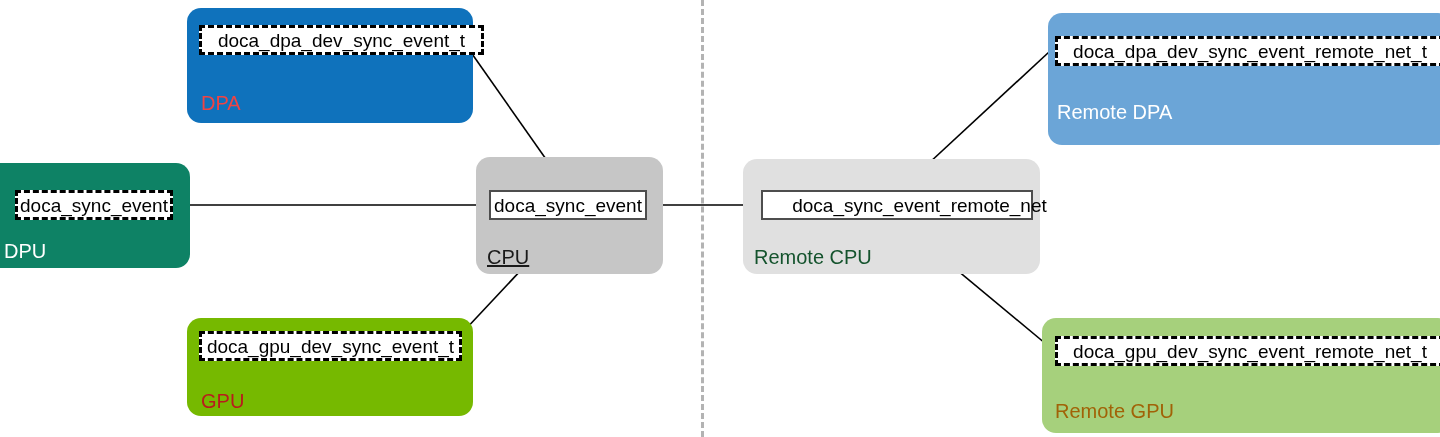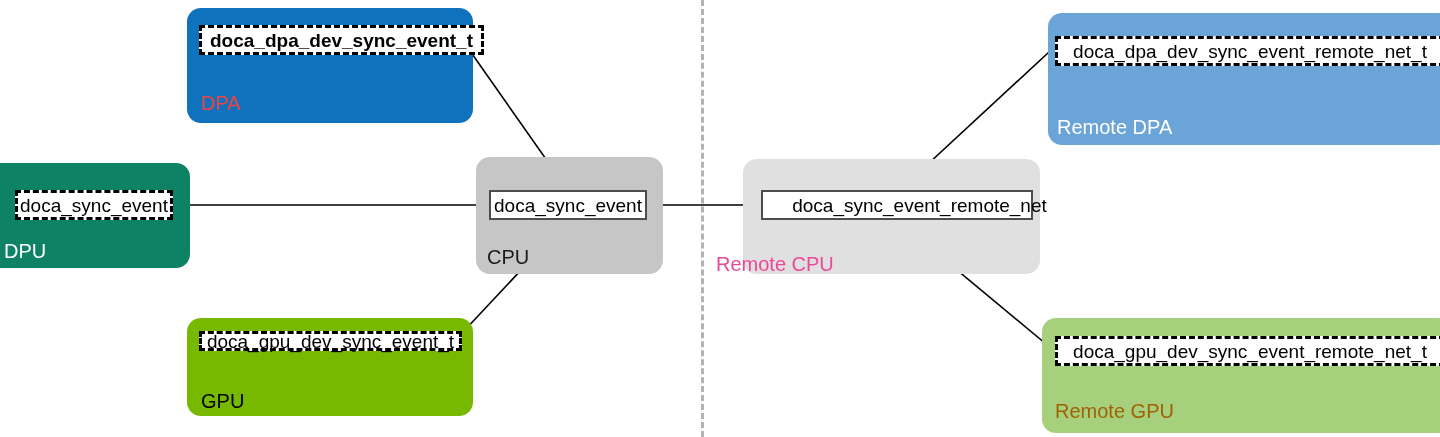--- a/index.html
+++ b/index.html
@@ -81,34 +81,34 @@
         <line x1="1049" y1="52" x2="901" y2="189" marker-end="url(#arrowhead)"></line>
         <line x1="1052" y1="349" x2="898" y2="221" marker-end="url(#arrowhead)"></line>
       </g>
   </svg>
 
   <div class="divider" id="divider" style="left: 701px; border-left-color: rgb(179, 179, 179);"></div>
 
   <div id="nodes">
       <div class="node" style="left: 187px; top: 8px; width: 286px; height: 115px; background: rgb(15, 114, 188);"></div>
       <div class="node-label" style="left: 201px; top: 93px; color: #ef4444;">DPA</div>
-      <div class="chip chip-dashed" style="left: 199px; top: 25px; width: 285px; height: 30px; font-weight: bold;">doca_dpa_dev_sync_event_t</div>
+      <div class="chip chip-dashed" style="left: 199px; top: 25px; width: 285px; height: 30px;">doca_dpa_dev_sync_event_t</div>
       <div class="node" style="left: -16px; top: 163px; width: 206px; height: 105px; background: rgb(14, 130, 101);"></div>
       <div class="node-label" style="left: 4px; top: 241px; color: rgb(255, 255, 255);">DPU</div>
       <div class="chip chip-dashed" style="left: 15px; top: 190px; width: 158px; height: 30px;">doca_sync_event</div>
       <div class="node" style="left: 187px; top: 318px; width: 286px; height: 98px; background: rgb(118, 185, 0);"></div>
-      <div class="node-label" style="left: 201px; top: 391px; color: #000000;">GPU</div>
-      <div class="chip chip-dashed" style="left: 199px; top: 331px; width: 263px; height: 20px;">doca_gpu_dev_sync_event_t</div>
+      <div class="node-label" style="left: 201px; top: 391px; color: #b91c1c;">GPU</div>
+      <div class="chip chip-dashed" style="left: 199px; top: 331px; width: 263px; height: 30px;">doca_gpu_dev_sync_event_t</div>
       <div class="node" style="left: 476px; top: 157px; width: 187px; height: 117px; background: rgb(198, 198, 198);"></div>
-      <div class="node-label" style="left: 487px; top: 247px; color: rgb(26, 26, 26);">CPU</div>
+      <div class="node-label" style="left: 487px; top: 247px; color: rgb(26, 26, 26); text-decoration: underline;">CPU</div>
       <div class="chip chip-solid" style="left: 489px; top: 190px; width: 158px; height: 30px;">doca_sync_event</div>
       <div class="node" style="left: 1048px; top: 13px; width: 404px; height: 132px; background: rgb(107, 165, 215);"></div>
-      <div class="node-label" style="left: 1057px; top: 117px; color: rgb(255, 255, 255);">Remote DPA</div>
+      <div class="node-label" style="left: 1057px; top: 102px; color: rgb(255, 255, 255);">Remote DPA</div>
       <div class="chip chip-dashed" style="left: 1055px; top: 36px; width: 390px; height: 30px;">doca_dpa_dev_sync_event_remote_net_t</div>
       <div class="node" style="left: 743px; top: 159px; width: 297px; height: 115px; background: rgb(224, 224, 224);"></div>
-      <div class="node-label" style="left: 716px; top: 247px; color: #ec4899; margin-top: 7px;">Remote CPU</div>
+      <div class="node-label" style="left: 754px; top: 247px; color: #14532d;">Remote CPU</div>
       <div class="chip chip-solid" style="left: 761px; top: 190px; width: 272px; height: 30px; padding-left: 45px;">doca_sync_event_remote_net</div>
       <div class="node" style="left: 1042px; top: 318px; width: 410px; height: 115px; background: rgb(166, 208, 124);"></div>
       <div class="node-label" style="left: 1055px; top: 401px; color: #a16207;">Remote GPU</div>
       <div class="chip chip-dashed" style="left: 1055px; top: 336px; width: 390px; height: 30px;">doca_gpu_dev_sync_event_remote_net_t</div>
     </div>
 
 </div>
 
 </body></html>

